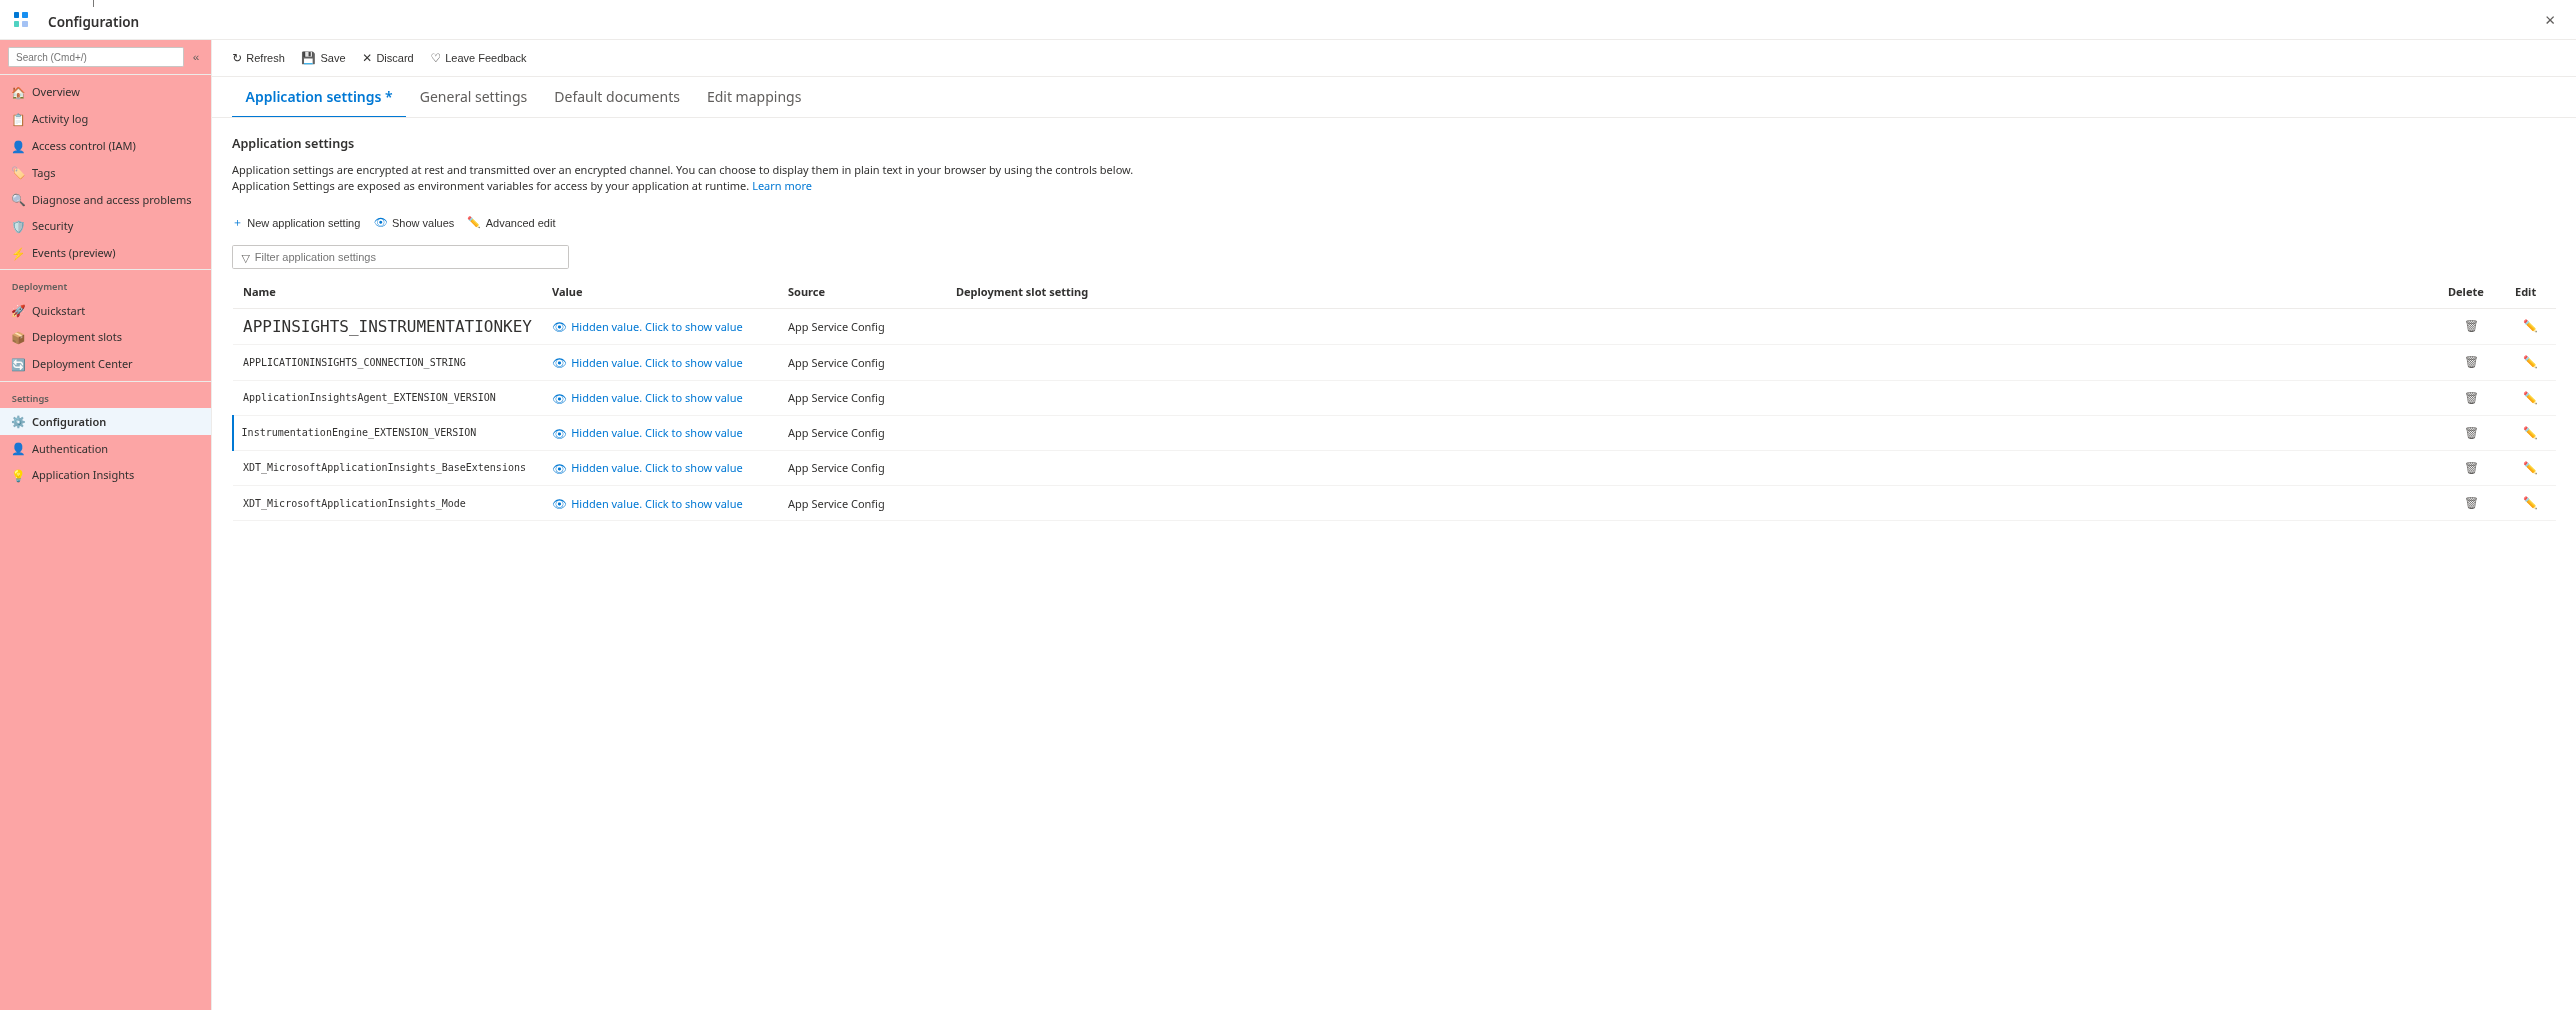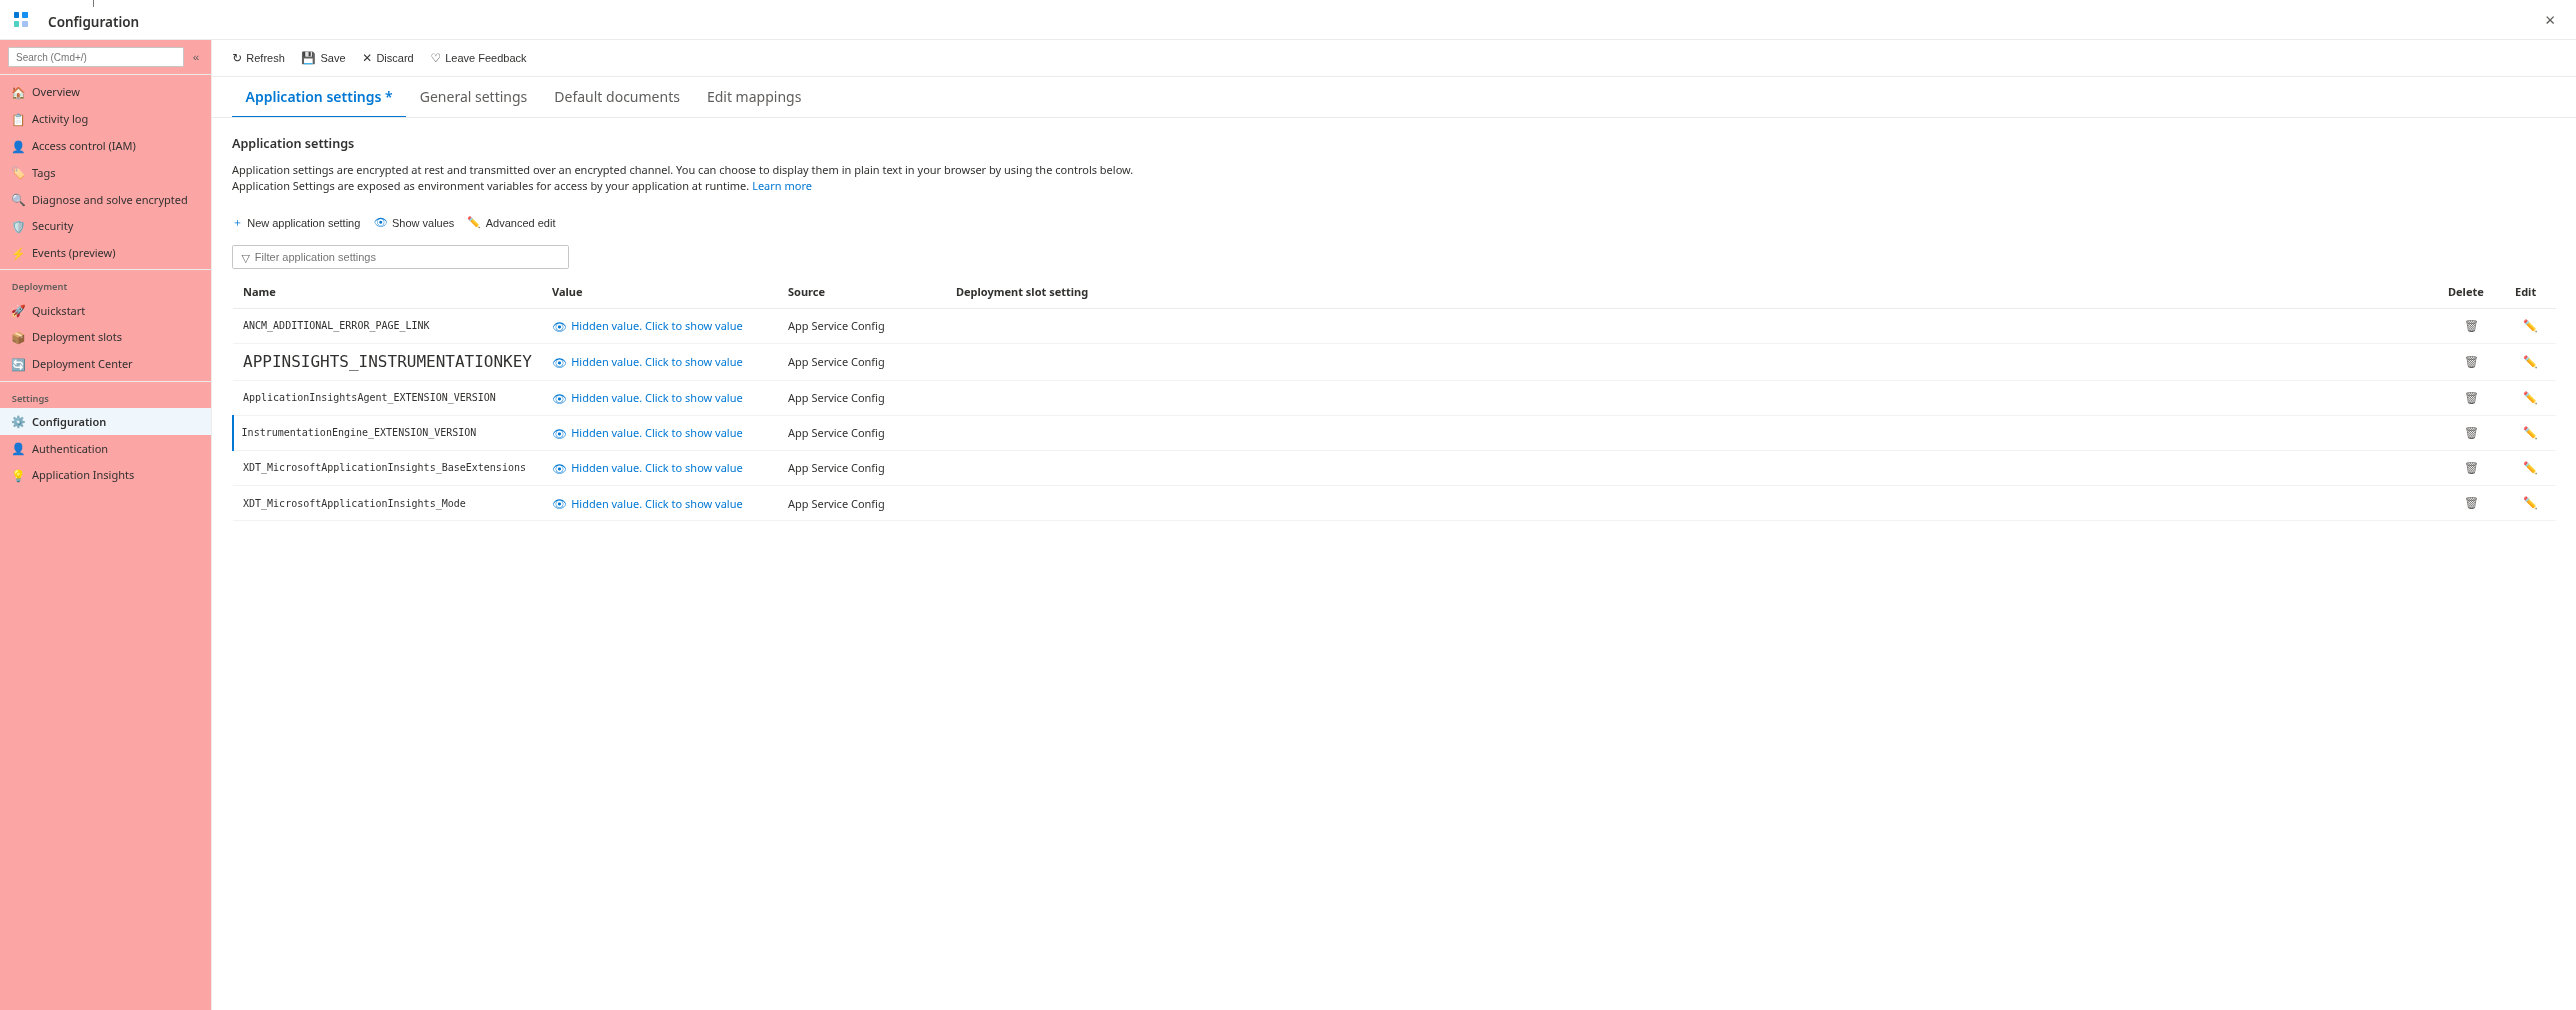--- a/index.html
+++ b/index.html
@@ -140,21 +140,21 @@
       <div class="nav-item">
         <span class="nav-icon">👤</span>
         <span>Access control (IAM)</span>
       </div>
       <div class="nav-item">
         <span class="nav-icon">🏷️</span>
         <span>Tags</span>
       </div>
       <div class="nav-item">
         <span class="nav-icon">🔍</span>
-        <span>Diagnose and solve encrypted</span>
+        <span>Diagnose and access problems</span>
       </div>
       <div class="nav-item">
         <span class="nav-icon">🛡️</span>
         <span>Security</span>
       </div>
       <div class="nav-item">
         <span class="nav-icon">⚡</span>
         <span>Events (preview)</span>
       </div>
 
@@ -260,32 +260,32 @@
             <tr>
               <th class="col-name">Name</th>
               <th class="col-value">Value</th>
               <th class="col-source">Source</th>
               <th class="col-slot">Deployment slot setting</th>
               <th class="col-delete">Delete</th>
               <th class="col-edit">Edit</th>
             </tr>
           </thead>
           <tbody id="table-body">
-          <tr>
-                <td style="font-family: monospace; font-size: 10px;">ANCM_ADDITIONAL_ERROR_PAGE_LINK</td>
-                <td>
-                  <span class="hidden-value"><span style="font-size:11.8px;">👁</span> Hidden value. Click to show value</span>
-                </td>
-                <td class="source-text">App Service Config</td>
-                <td></td>
-                <td class="col-delete"><button class="action-icon-btn">🗑</button></td>
-                <td class="col-edit"><button class="action-icon-btn">✏️</button></td>
-              </tr>
               <tr>
                 <td style="font-family: monospace; font-size: 16px;">APPINSIGHTS_INSTRUMENTATIONKEY</td>
+                <td>
+                  <span class="hidden-value"><span style="font-size:11.8px;">👁</span> Hidden value. Click to show value</span>
+                </td>
+                <td class="source-text">App Service Config</td>
+                <td></td>
+                <td class="col-delete"><button class="action-icon-btn">🗑</button></td>
+                <td class="col-edit"><button class="action-icon-btn">✏️</button></td>
+              </tr>
+              <tr>
+                <td style="font-family: monospace; font-size: 10px;">APPLICATIONINSIGHTS_CONNECTION_STRING</td>
                 <td>
                   <span class="hidden-value"><span style="font-size:11.8px;">👁</span> Hidden value. Click to show value</span>
                 </td>
                 <td class="source-text">App Service Config</td>
                 <td></td>
                 <td class="col-delete"><button class="action-icon-btn">🗑</button></td>
                 <td class="col-edit"><button class="action-icon-btn">✏️</button></td>
               </tr>
               <tr>
                 <td style="font-family: monospace; font-size: 10px;">ApplicationInsightsAgent_EXTENSION_VERSION</td>

